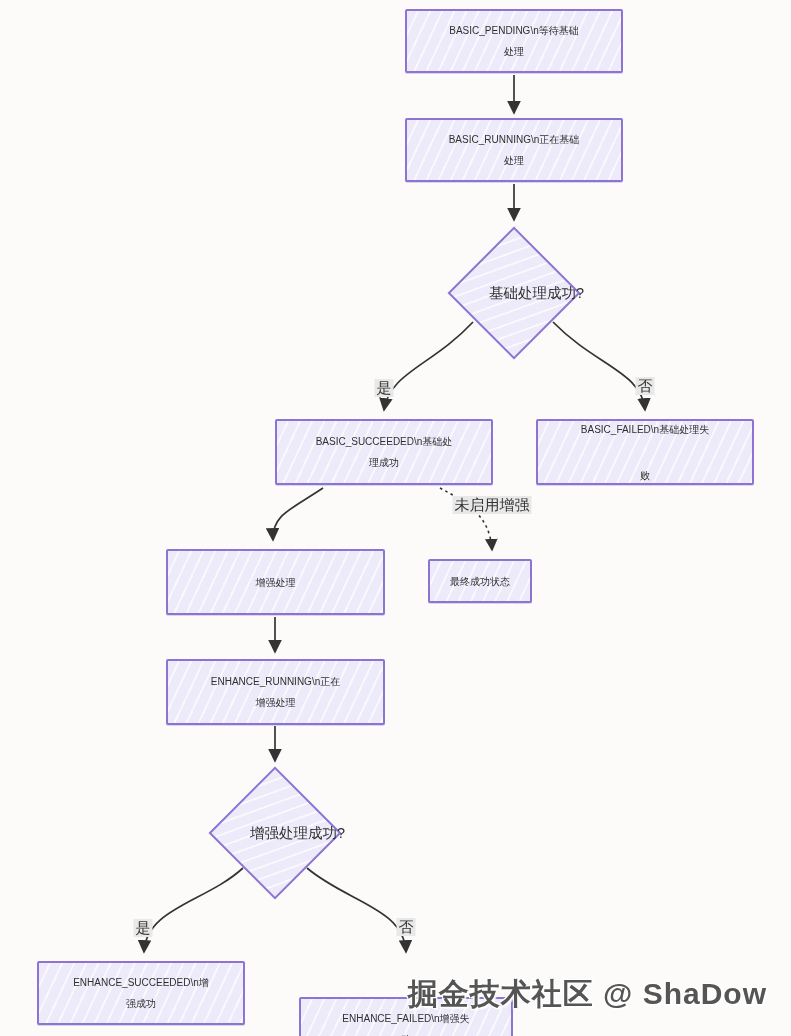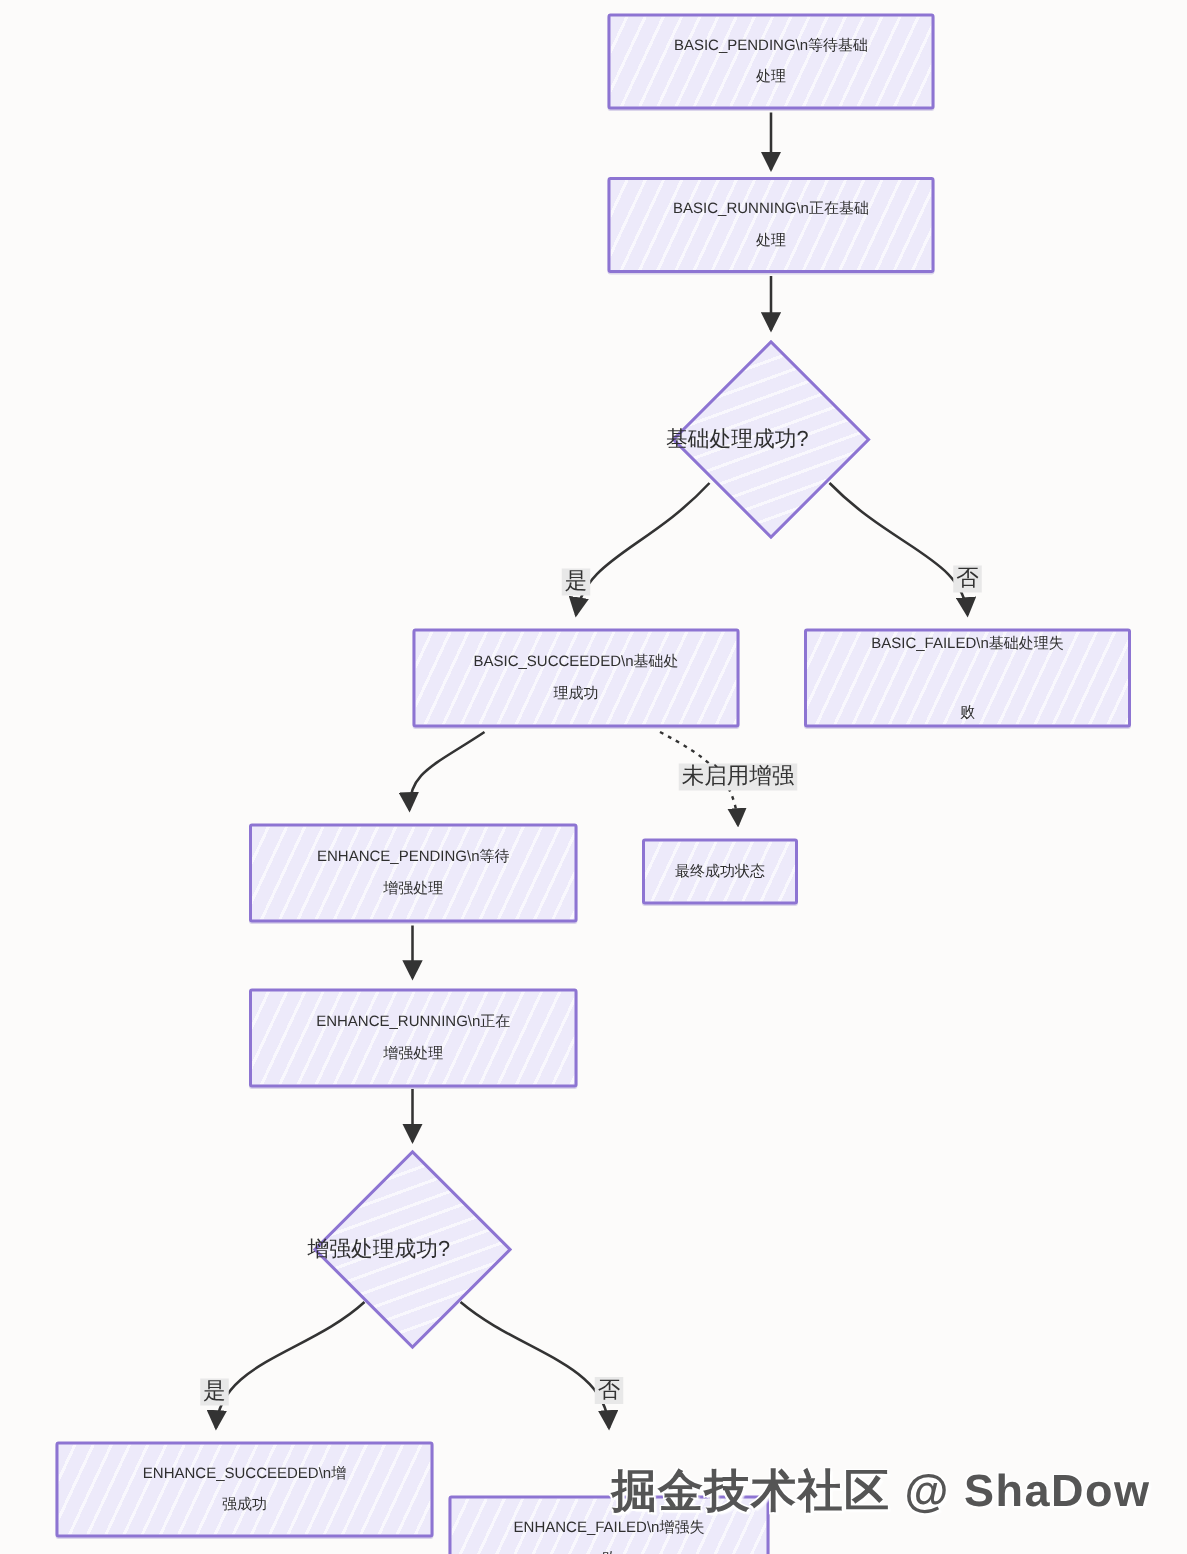--- a/index.html
+++ b/index.html
@@ -48,21 +48,21 @@
     background-image: repeating-linear-gradient(115deg,
       rgba(255,255,255,0) 0 9px,
       rgba(255,255,255,0.65) 9px 11px);
     border: 2px solid #8d74d2;
     transform: rotate(45deg);
   }
   .diamond-label {
     position: absolute;
     width: 140px;
     transform: translate(-50%, -50%);
-    text-align: left;
+    text-align: right;
     color: #2f2f2f;
     font-size: 14.5px;
     line-height: 20px;
   }
   .edge-label {
     position: absolute;
     transform: translate(-50%, -50%);
     background: #e8e8e8;
     color: #333333;
     font-size: 15px;
@@ -128,46 +128,45 @@
   <div class="node" style="left:536px; top:419px; width:218px; height:66px;gap:25px;">
     <div>BASIC_FAILED\n基础处理失</div>
     <div>败</div>
   </div>
 
   <div class="node" style="left:428px; top:559px; width:104px; height:44px;">
     <div>最终成功状态</div>
   </div>
 
   <div class="node" style="left:166px; top:549px; width:219px; height:66px;">
-    <div>ENHANCE_PENDING\n等待</div>
     <div>增强处理</div>
   </div>
 
   <div class="node" style="left:166px; top:659px; width:219px; height:66px;">
     <div>ENHANCE_RUNNING\n正在</div>
     <div>增强处理</div>
   </div>
 
-  <div class="node" style="left:37px; top:961px; width:252px; height:64px;">
+  <div class="node" style="left:37px; top:961px; width:208px; height:64px;">
     <div>ENHANCE_SUCCEEDED\n增</div>
     <div>强成功</div>
   </div>
 
   <div class="node" style="left:299px; top:961px; width:214px; height:64px;margin-top:36px;">
     <div>ENHANCE_FAILED\n增强失</div>
     <div>败</div>
   </div>
 
   <div class="diamond-shape" style="left:467px; top:246px;"></div>
   <div class="diamond-label" style="left:514px; top:293px;">基础处理成功?</div>
 
   <div class="diamond-shape" style="left:228px; top:786px;"></div>
   <div class="diamond-label" style="left:275px; top:833px;">增强处理成功?</div>
 
   <span class="edge-label" style="left:384px; top:388px;">是</span>
   <span class="edge-label" style="left:645px; top:386px;">否</span>
-  <span class="edge-label" style="left:492px; top:518px;text-align:right;">未启用增强</span>
+  <span class="edge-label" style="left:492px; top:505px;text-align:right;">未启用增强</span>
   <span class="edge-label" style="left:143px; top:928px;">是</span>
   <span class="edge-label" style="left:406px; top:927px;">否</span>
 
   <div class="watermark">掘金技术社区 @ ShaDow</div>
 
 </div>
 
 </body></html>

